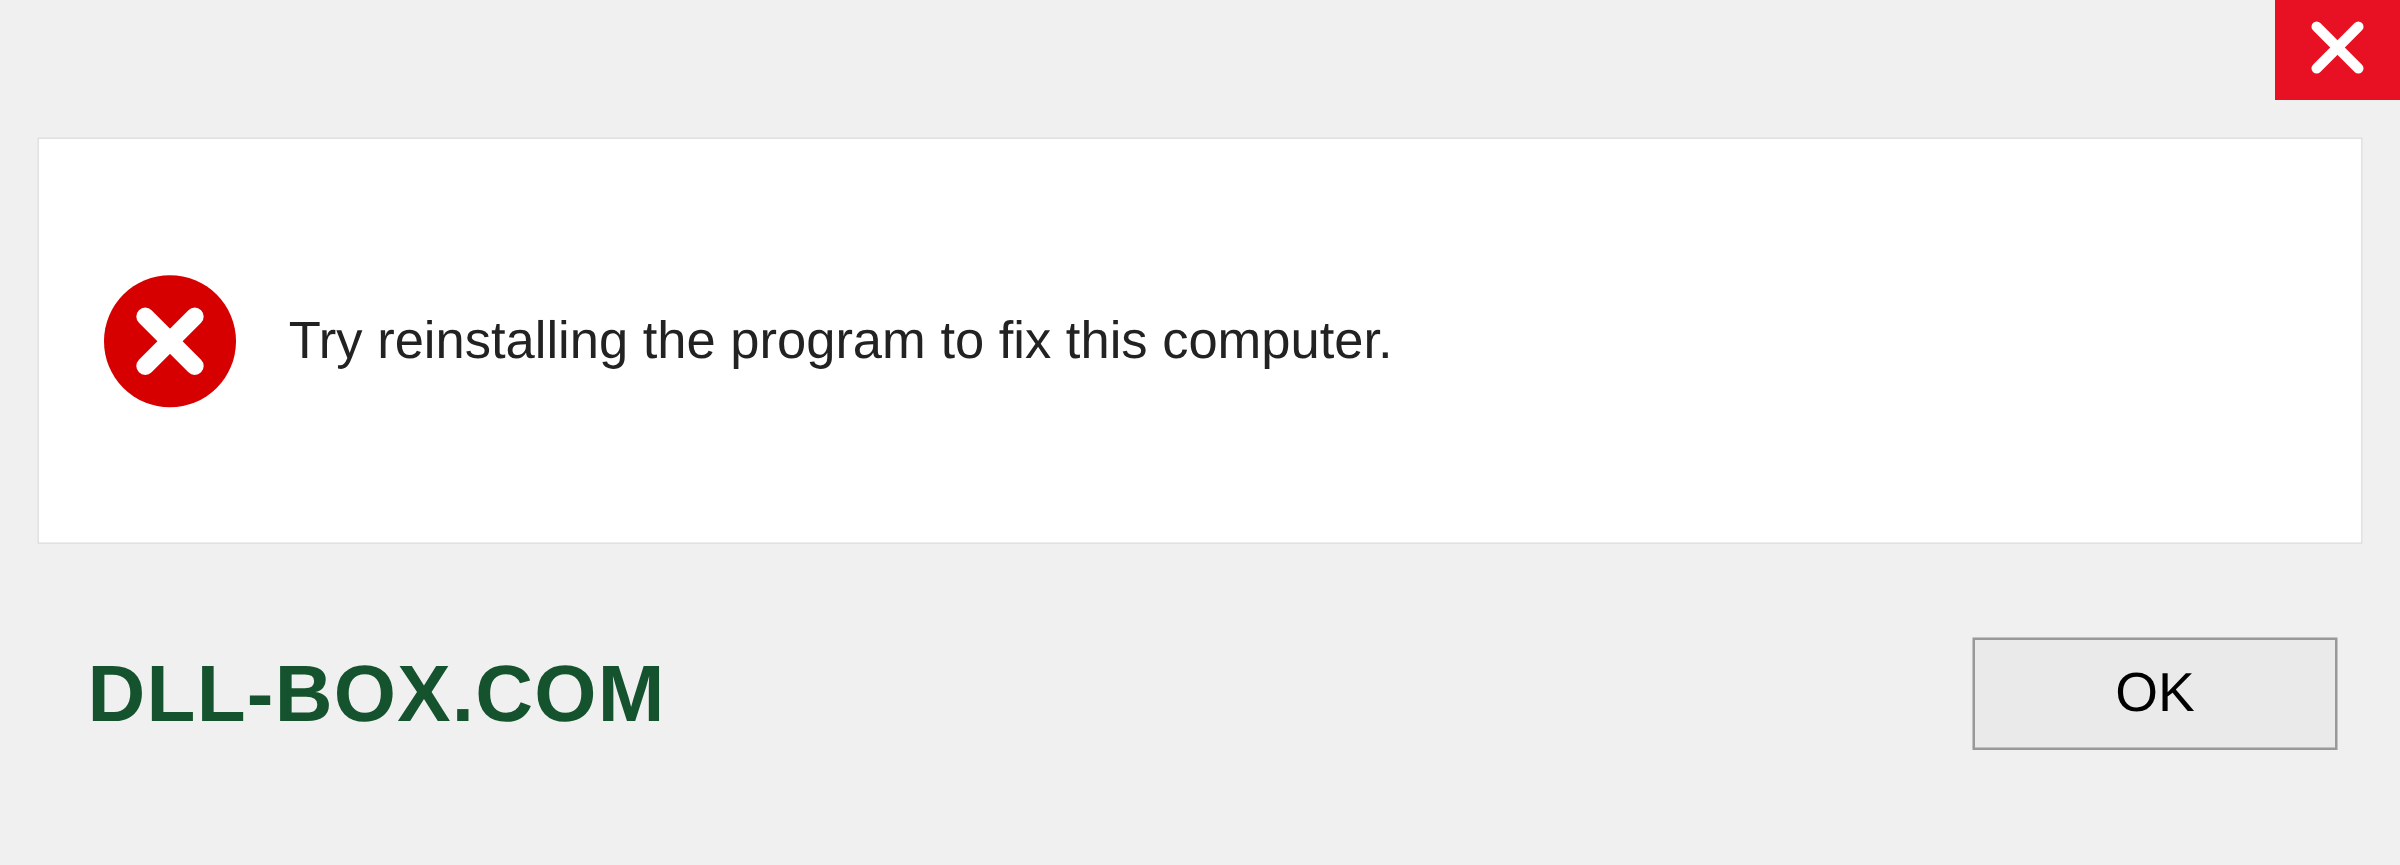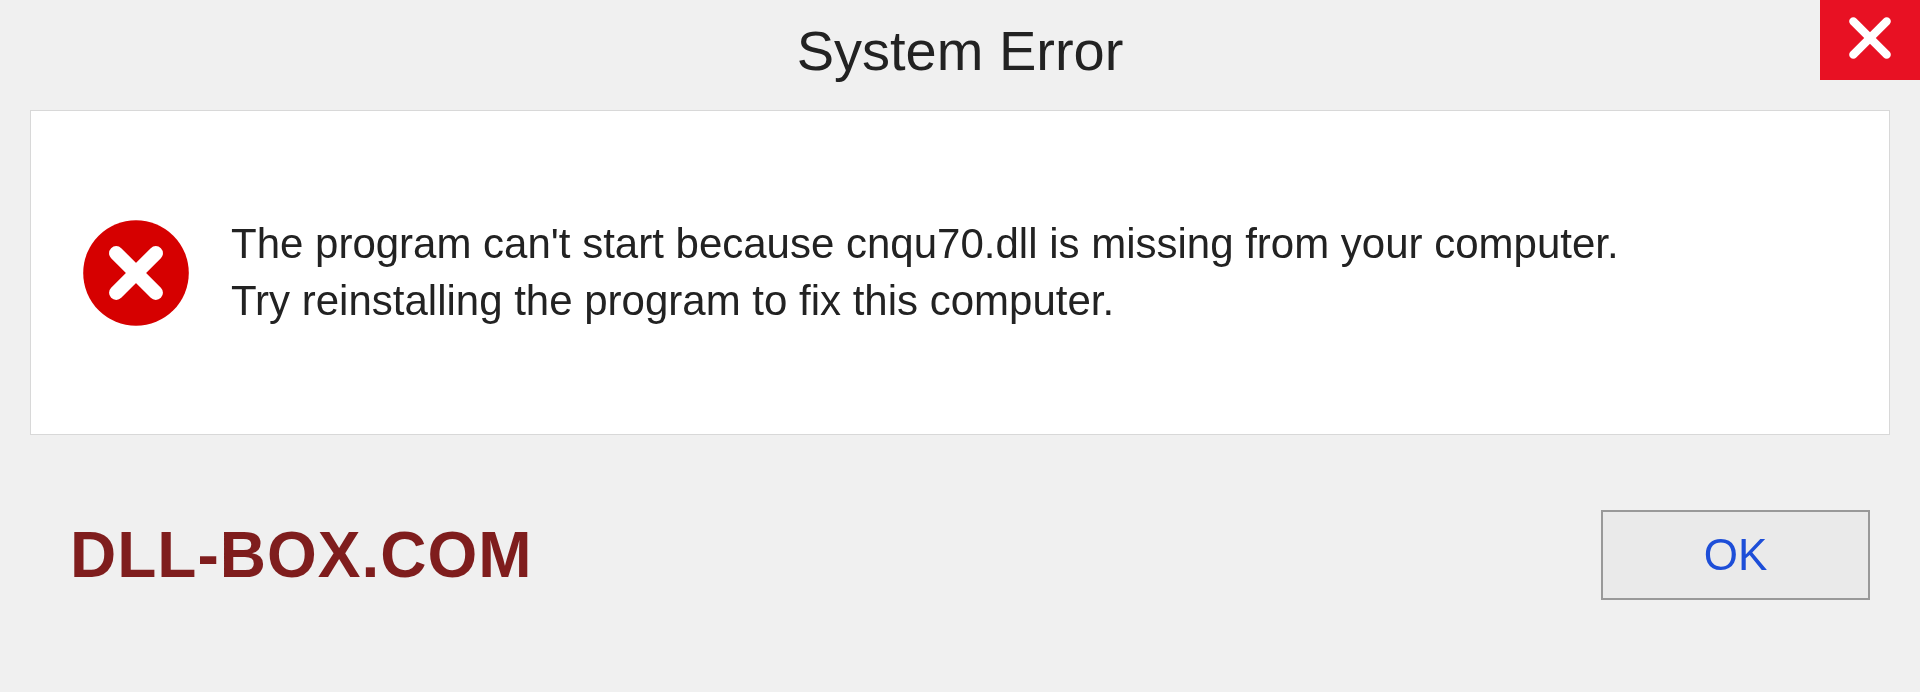--- a/index.html
+++ b/index.html
@@ -78,64 +78,62 @@
       margin: 0 30px;
       height: 240px;
       display: flex;
       align-items: center;
       justify-content: space-between;
       padding: 0 20px 0 40px;
     }
     .watermark {
       font-size: 64px;
       font-weight: 800;
-      color: #7f1d1d;
+      color: #14532d;
       letter-spacing: 1px;
       font-family: Arial, sans-serif;
     }
     .ok-button {
-      width: 269px;
+      width: 292px;
       height: 90px;
       background: #eaeaea;
       border: 2px solid #999;
       font-size: 44px;
-      color: #1d4ed8;
+      color: #000000;
       display: flex;
       align-items: center;
       justify-content: center;
       cursor: pointer;
       font-family: "Segoe UI", Tahoma, Geneva, sans-serif;
     }
   </style>
 </head>
 <body>
 
 <div class="window">
   <div class="titlebar">
-    <div class="title-text">System Error</div>
     <div class="close-button">
       <span>
         <svg viewBox="0 0 24 24">
           <line x1="4" y1="4" x2="20" y2="20" stroke="#ffffff" stroke-width="4" stroke-linecap="round"></line>
           <line x1="20" y1="4" x2="4" y2="20" stroke="#ffffff" stroke-width="4" stroke-linecap="round"></line>
         </svg>
       </span>
     </div>
   </div>
 
   <div class="content-panel">
     <div class="error-icon">
       <svg viewBox="0 0 100 100">
         <circle cx="50" cy="50" r="48" fill="#d60000"></circle>
         <line x1="32" y1="32" x2="68" y2="68" stroke="#ffffff" stroke-width="13" stroke-linecap="round"></line>
         <line x1="68" y1="32" x2="32" y2="68" stroke="#ffffff" stroke-width="13" stroke-linecap="round"></line>
       </svg>
     </div>
     <div class="message-text">
-      <div>The program can't start because cnqu70.dll is missing from your computer.</div>
       <div>Try reinstalling the program to fix this computer.</div>
     </div>
   </div>
 
   <div class="footer">
     <div class="watermark">DLL-BOX.COM</div>
     <div class="ok-button">
       <span>OK</span>
     </div>
   </div>

